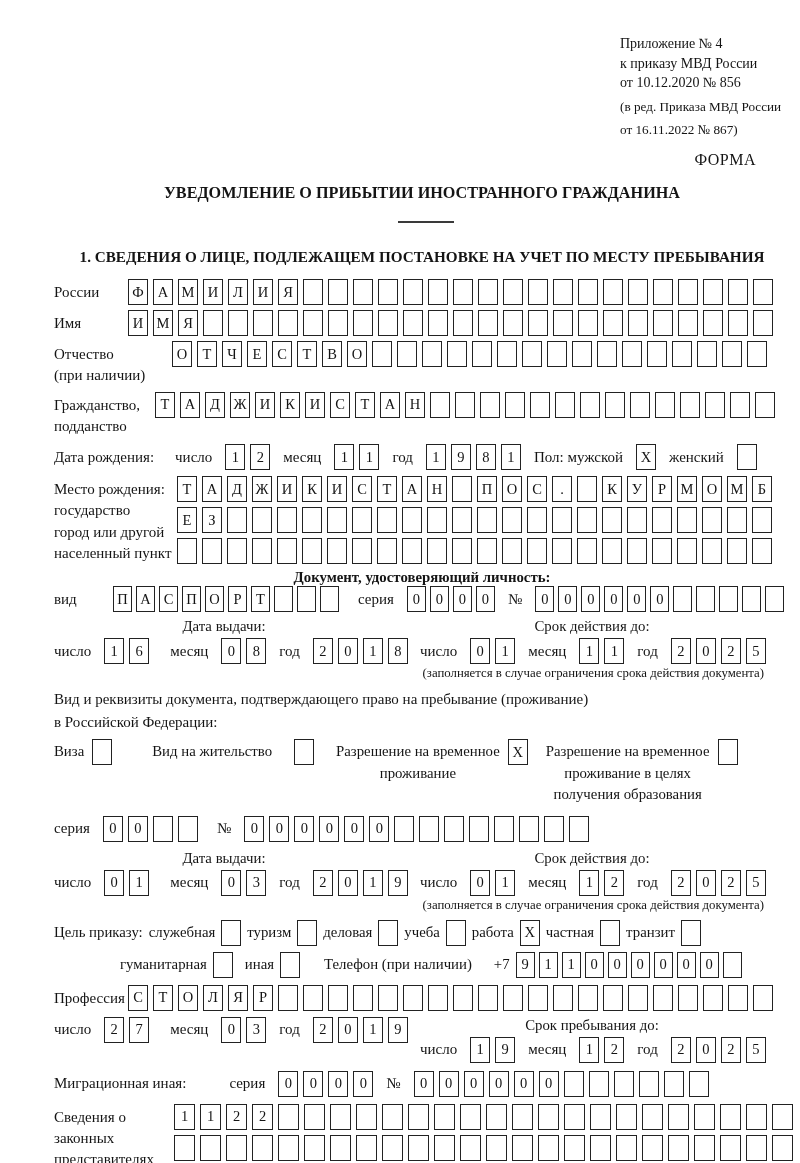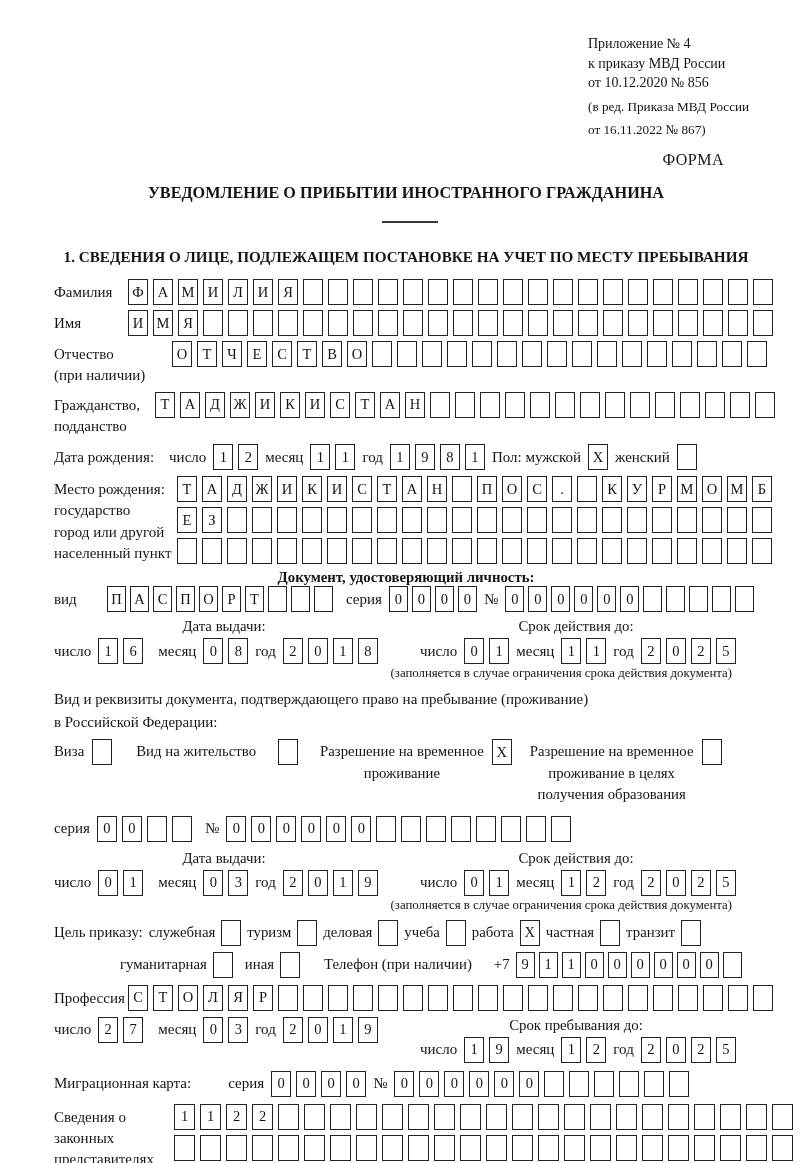--- a/index.html
+++ b/index.html
@@ -1,20 +1,20 @@
 <!DOCTYPE html>
 <html><head>
 <meta charset="utf-8">
 <style>
   html,body { margin:0; padding:0; }
   body {
     width:800px; height:1163px; background:#ffffff; color:#141414;
     font-family:"Liberation Serif", serif; overflow:hidden;
   }
-  .page { box-sizing:border-box; width:800px; height:1163px; padding:34px 42px 10px 54px; }
+  .page { box-sizing:border-box; width:800px; height:1163px; padding:34px 10px 10px 54px; }
 
   
   .hdr { margin-left:auto; width:170px; font-size:14px; line-height:1.4; }
   .hdr .small { font-size:13.2px; margin-top:5px; line-height:1.35; }
   .forma { text-align:right; padding-right:34px; font-weight:normal; font-size:16px; letter-spacing:0.5px; margin-top:13px; }
 
   .title { text-align:center; font-weight:bold; font-size:16.2px; line-height:1.5; margin-top:12px; }
   .title .blank { display:inline-block; width:56px; border-bottom:2.2px solid #3a3a3a; height:13px; margin-left:8px; }
   .sect { font-weight:bold; font-size:15.2px; text-align:center; margin-top:18px; margin-bottom:13px; white-space:nowrap; }
 
@@ -24,21 +24,21 @@
   .cells { display:flex; gap:5px; flex-wrap:nowrap; }
   .cell {
     width:20px; height:26px; border:1.8px solid #222; box-sizing:border-box;
     display:flex; align-items:center; justify-content:center;
     font-size:14.5px; flex-shrink:0; background:#fff;
   }
   .tight { gap:4px; } .tight .cell { width:19px; }
   .wide .cell { width:21px; }
   .cellcol { display:flex; flex-direction:column; gap:5px; }
 
-  .inl { display:flex; align-items:center; gap:7px; font-size:15px; flex-wrap:nowrap; }
+  .inl { display:flex; align-items:center; gap:13px; font-size:15px; flex-wrap:nowrap; }
   .inl .t { white-space:nowrap; }
 
   .dochead { text-align:center; font-weight:bold; font-size:14.8px; margin:3px 0 0 0; }
 
   .daterow { display:flex; margin-bottom:2px; }
   .dhalf-l { width:340px; flex-shrink:0;font-family:Liberation Serif, serif; }
   .dhalf-r { flex:1; }
   .dhead { font-size:14.8px; text-align:center; margin-bottom:3px; white-space:nowrap; }
   .note { font-size:12.8px; text-align:right; padding-right:26px; margin-top:2px; margin-bottom:7px; white-space:nowrap; }
 
@@ -66,21 +66,21 @@
   <div class="forma">ФОРМА</div>
 
   <div class="title">
     <div>УВЕДОМЛЕНИЕ О ПРИБЫТИИ ИНОСТРАННОГО ГРАЖДАНИНА</div>
     <div><span class="blank"></span></div>
   </div>
 
   <div class="sect">1. СВЕДЕНИЯ О ЛИЦЕ, ПОДЛЕЖАЩЕМ ПОСТАНОВКЕ НА УЧЕТ ПО МЕСТУ ПРЕБЫВАНИЯ</div>
 
   <div class="frow">
-    <div class="flabel" style="width:74px">Фамилия</div>
+    <div class="flabel" style="width:74px">России</div>
     <div class="cells">
         <span class="cell">Ф</span>
         <span class="cell">А</span>
         <span class="cell">М</span>
         <span class="cell">И</span>
         <span class="cell">Л</span>
         <span class="cell">И</span>
         <span class="cell">Я</span>
         <span class="cell"></span>
         <span class="cell"></span>
@@ -410,21 +410,21 @@
   <div class="intro">
     <div>Вид и реквизиты документа, подтверждающего право на пребывание (проживание)</div>
     <div>в Российской Федерации:</div>
   </div>
 
   <div class="frow permits">
     <span class="plabel">Виза</span>
     <span class="cells">
         <span class="cell"></span>
       </span>
-    <span class="plabel" style="margin-left:16px">Вид на жительство</span>
+    <span class="plabel" style="margin-left:32px">Вид на жительство</span>
     <span class="cells" style="margin-left:14px">
         <span class="cell"></span>
       </span>
     <div class="pmulti" style="margin-left:14px">
       <div>Разрешение на временное</div>
       <div>проживание</div>
     </div>
     <span class="cells">
         <span class="cell">X</span>
       </span>
@@ -641,21 +641,21 @@
             <span class="cell">2</span>
             <span class="cell">0</span>
             <span class="cell">2</span>
             <span class="cell">5</span>
           </span>
       </div>
     </div>
   </div>
 
   <div class="inl" style="margin-top:8px; margin-bottom:7px">
-    <span class="t">Миграционная карта:</span>
+    <span class="t">Миграционная иная:</span>
     <span class="t" style="margin-left:30px">серия</span>
     <span class="cells">
         <span class="cell">0</span>
         <span class="cell">0</span>
         <span class="cell">0</span>
         <span class="cell">0</span>
       </span>
     <span class="t">№</span>
     <span class="cells">
         <span class="cell">0</span>

